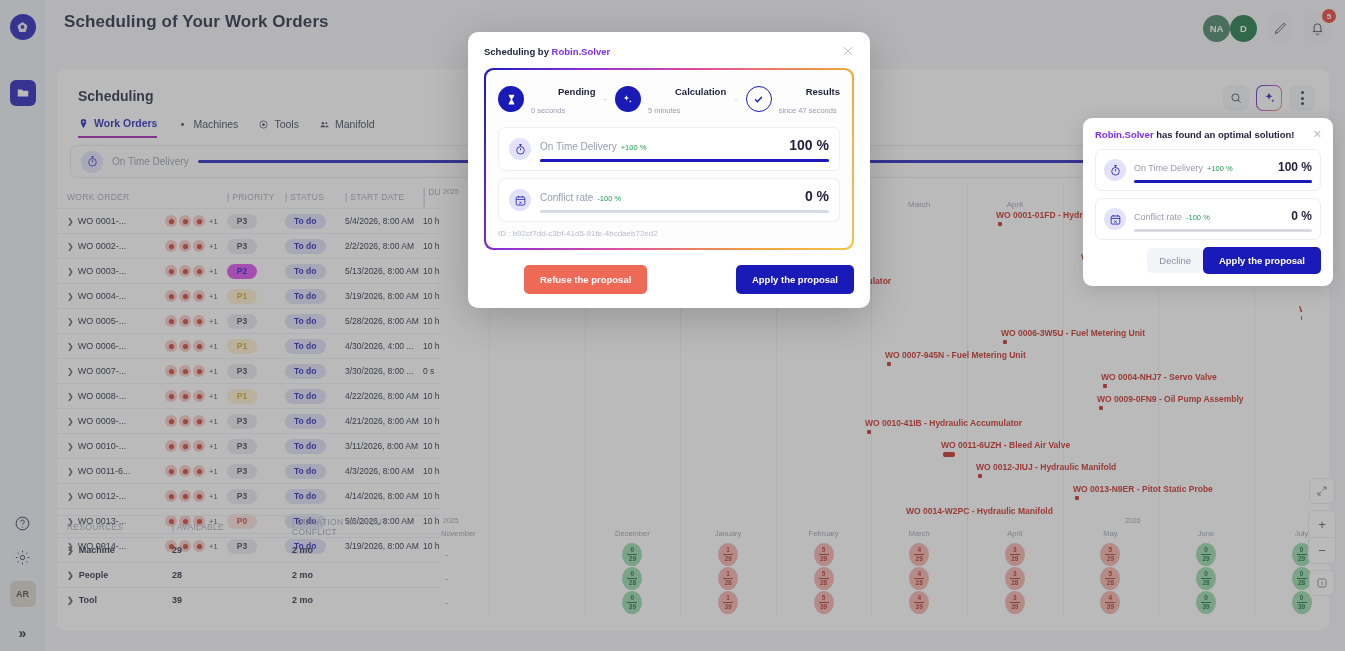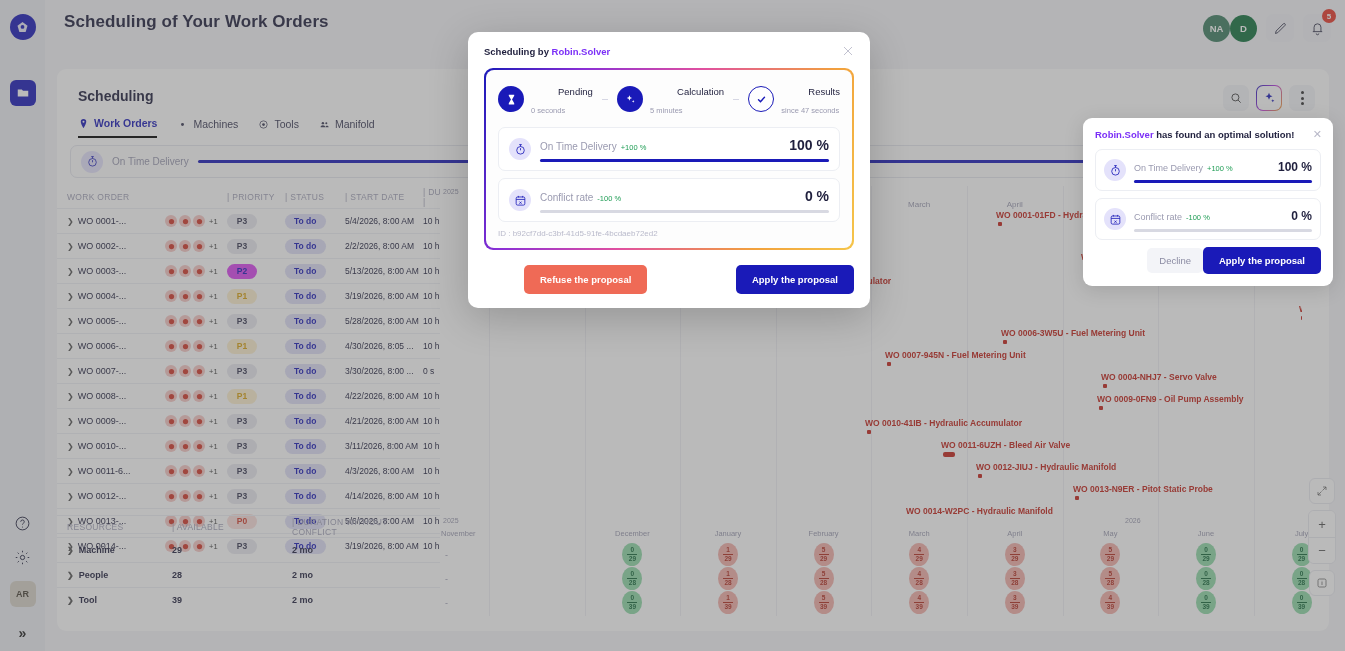--- a/index.html
+++ b/index.html
@@ -76,21 +76,21 @@
     background-image: linear-gradient(#fff,#fff), linear-gradient(120deg,#1a1ab8,#c13be0,#f0a32a);
     background-origin:border-box; background-clip:padding-box,border-box; }
   .dots { display:flex; flex-direction:column; gap:2.5px; }
   .dots i { width:3px; height:3px; border-radius:50%; background:#333; display:block; }
 
   
   .tabs { position:absolute; left:21px; top:48px; display:flex; gap:20px; }
   .tab { display:flex; align-items:center; gap:5px; font-size:10.5px; color:#3a3a55;
     padding-bottom:7px; }
   .tab svg { width:11px; height:11px; fill:#3a3a55; }
-  .tab.active { color:#1a1ab8; font-weight:700; border-bottom:2px solid #000000; }
+  .tab.active { color:#1a1ab8; font-weight:700; border-bottom:2px solid #a21caf; }
   .tab.active svg { fill:#1a1ab8; }
   .tabs-rule { position:absolute; left:21px; top:86px; width:945px; height:1px; background:#e9eaf0; }
 
   
   .kpibar {
     position:absolute; left:70px; top:145px; width:1232px; height:33px;
     border:1px solid #e6e7ee; border-radius:7px; background:#fdfdfe;
     display:flex; align-items:center; padding:0 10px; gap:9px;
   }
   .kpi-ico { width:22px; height:22px; border-radius:50%; background:#e4e2fb;
@@ -207,21 +207,21 @@
     margin-top:11px; border-radius:9px; padding:2px;
     background:linear-gradient(115deg,#1a1ab8 0%,#8b2fd6 22%,#e04fa0 48%,#f2a13c 78%,#f5c54a 100%);
   }
   .panel-in { background:#fdfdfd; border-radius:8px; padding:11px 12px 10px; }
   .steps { display:flex; align-items:center; margin-bottom:10px; }
   .step { display:flex; align-items:center; gap:7px; }
   .step-dot { width:26px; height:26px; border-radius:50%; background:#1a1ab8;
     display:flex; align-items:center; justify-content:center; flex:0 0 auto; }
   .step-dot.outline { background:#fff; border:1.6px solid #1a1ab8; }
   .step-dot svg { width:13px; height:13px; }
-  .step-t { font-size:9.5px; font-weight:400; color:#1f1f3d; line-height:1.25;padding-left:27px; }
+  .step-t { font-size:9.5px; font-weight:700; color:#1f1f3d; line-height:1.25;padding-left:27px; }
   .step-s { font-size:7.5px; color:#9a9ab0; }
   .step-line { flex:1; height:1px; background:#d6d7e4; margin:0 9px; }
   .mid { border:1px solid #eceef3; border-radius:7px; padding:8px 10px; margin-bottom:7px;
     display:flex; align-items:center; gap:9px; background:#fff; }
   .mid .m-val { font-size:14px; }
   .mid .m-lbl { font-size:10px; }
   .modal-id { font-size:8px; color:#b9bacb; margin-top:5px; }
   .modal-actions { position:absolute; left:16px; right:16px; bottom:14px;
     display:flex; align-items:center; justify-content:space-between;padding-left:40px; }
   .btn-refuse { background:#ef6a56; color:#fff; font-size:9.5px; font-weight:700;
@@ -527,21 +527,21 @@
             </span>
             <span class="ri">
               <svg viewBox="0 0 24 24">
                 <circle cx="12" cy="12" r="9"></circle>
               </svg>
             </span>
             <span class="plus1">+1</span>
           </span>
           <span class="c-pri"><span class="pill p-p1">P1</span></span>
           <span class="c-st"><span class="st-pill">To do</span></span>
-          <span class="c-date">4/30/2026, 8:05 ...</span>
+          <span class="c-date">4/30/2026, 4:00 ...</span>
           <span class="c-dur">10 h</span>
           <span class="c-add">+</span>
         </div>
         <div class="tr">
           <span class="c-wo">
             <span class="chev">❯</span>
             <span>WO 0007-...</span>
           </span>
           <span class="c-ico">
             <span class="ri">

